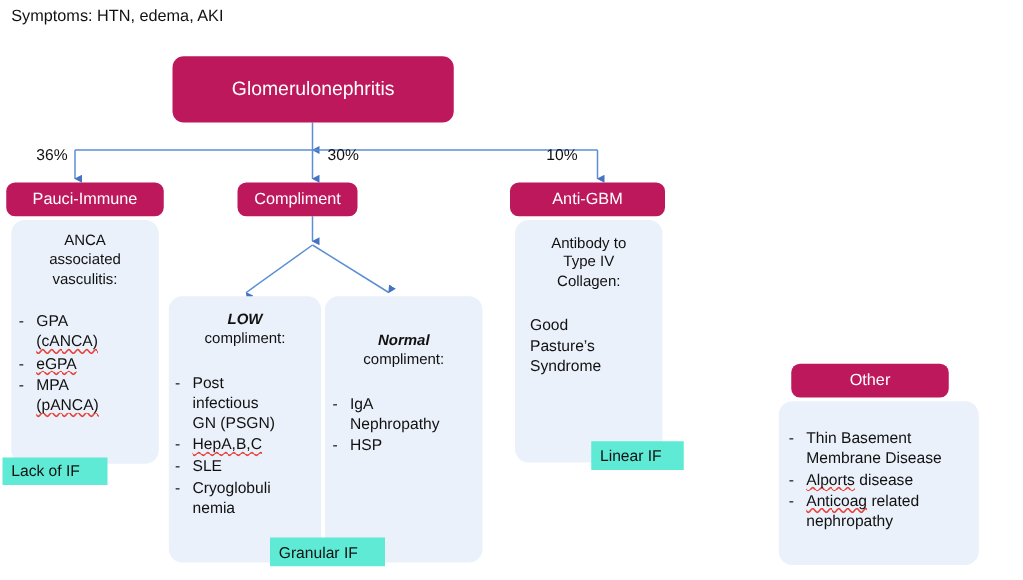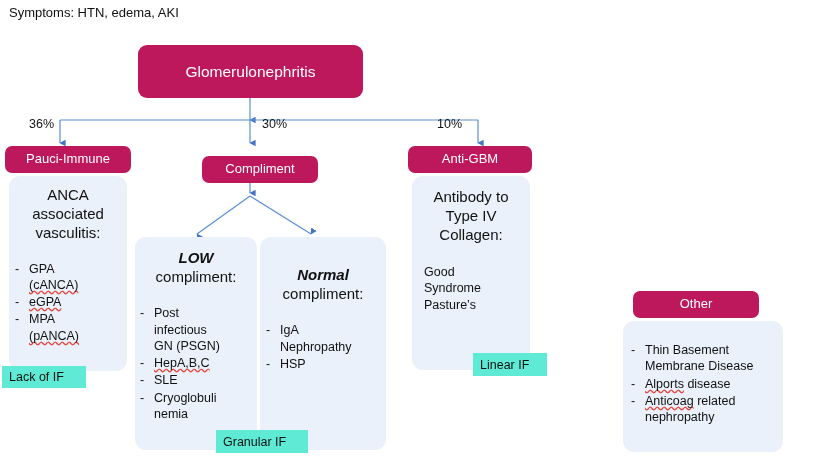--- a/index.html
+++ b/index.html
@@ -33,21 +33,21 @@
   
   .panel{
     background:#EAF1FA;
     border-radius:11px;
     box-sizing:border-box;
     overflow:hidden;
   }
 
   .phead{
     text-align:center;
-    font-size:15px;
+    font-size:12px;
     line-height:1.28;
     color:#111;
   }
   .phead b{font-weight:bold;font-style:italic;}
 
   .plist{
     font-size:12.5px;
     line-height:1.30;
     color:#111;
   }
@@ -140,21 +140,21 @@
         <span class="txt">
           <span>MPA</span><br>
           <span class="sq">(pANCA)</span>
         </span>
       </div>
     </div>
   </div>
 
   <div class="abs tag" style="left:2px;top:366px;width:84px;height:22px;">Lack of IF</div>
 
-  <div class="abs pill small" style="left:202px;top:146px;width:116px;height:27px;margin-top:10px;">Compliment</div>
+  <div class="abs pill small" style="left:190px;top:146px;width:96px;height:27px;">Compliment</div>
 
   <div class="abs panel" style="left:135px;top:237px;width:122px;height:213px;">
     <div class="phead" style="margin:11px 5px 0 5px;">
       <div><b>LOW</b></div>
       <div>compliment:</div>
     </div>
     <div class="plist" style="margin:19px 4px 0 5px;">
       <div class="li">
         <span class="dash">-</span>
         <span class="txt">
@@ -206,22 +206,22 @@
   <div class="abs pill small" style="left:408px;top:146px;width:124px;height:27px;">Anti-GBM</div>
 
   <div class="abs panel" style="left:412px;top:176px;width:118px;height:194px;">
     <div class="phead" style="margin:11px 5px 0 5px;">
       <div>Antibody to</div>
       <div>Type IV</div>
       <div>Collagen:</div>
     </div>
     <div class="body-txt" style="margin:19px 5px 0 12px;">
       <div>Good</div>
+      <div>Pasture’s</div>
       <div>Syndrome</div>
-      <div>Pasture’s</div>
     </div>
   </div>
 
   <div class="abs tag" style="left:473px;top:353px;width:74px;height:23px;">Linear IF</div>
 
   <div class="abs pill small" style="left:633px;top:291px;width:126px;height:27px;">Other</div>
 
   <div class="abs panel" style="left:623px;top:321px;width:160px;height:131px;">
     <div class="plist" style="margin:21px 6px 0 8px;">
       <div class="li">

